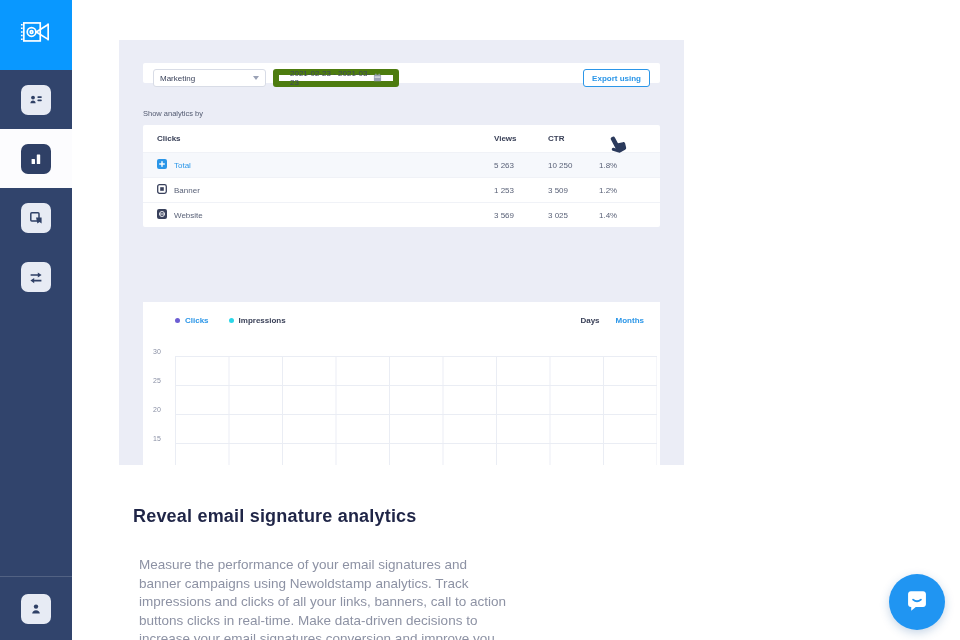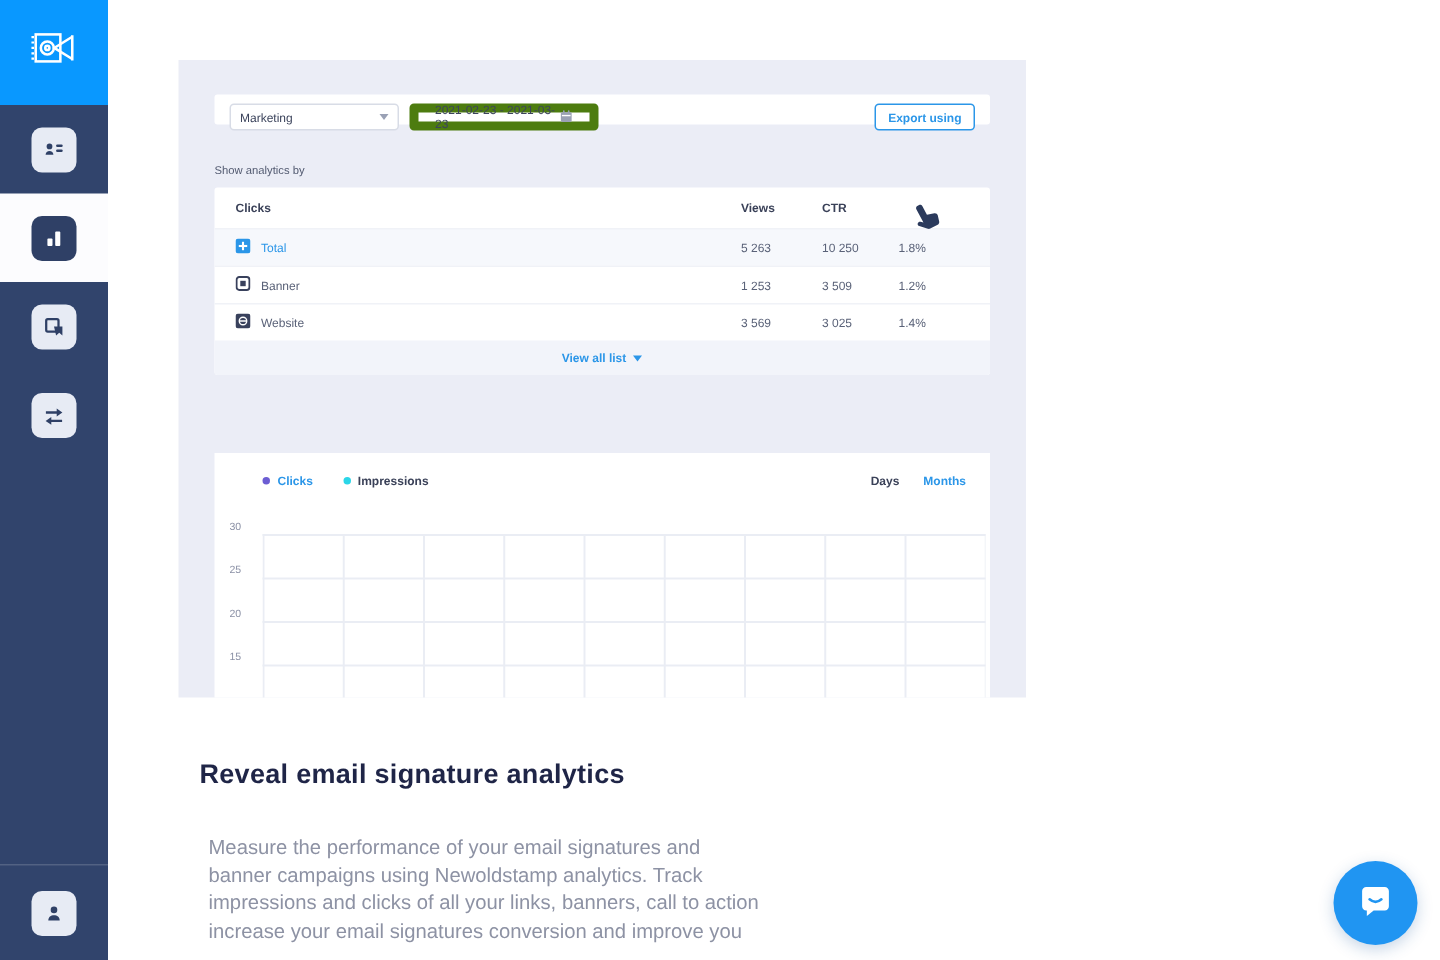--- a/index.html
+++ b/index.html
@@ -206,24 +206,20 @@
                 <line x1="2.5" y1="5" x2="7.5" y2="5" stroke="#fff" stroke-width="0.9"></line>
               </svg>
           </span>
           <span>Website</span>
         </span>
         <span>3 569</span>
         <span>3 025</span>
         <span>1.4%</span>
       </div>
 
-      <div class="t-foot">
-        <span>View all list</span>
-        <span class="chev blue"></span>
-      </div>
     </div>
 
     <div class="embed-label" style="left:24px; top:290px;">Clicks and Impressions</div>
 
     <div class="chart-card">
       <div class="legend-row">
         <span class="legend-item">
           <span class="dot dot-clicks"></span>
           <span class="legend-clicks">Clicks</span>
         </span>
@@ -248,20 +244,21 @@
         <path d="M11.2 2.2c.9 0 1.6.7 1.6 1.6v6.6l4.9 1.4c1 .3 1.55 1.3 1.3 2.3l-1.05 4c-.22.85-1 1.45-1.9 1.45h-5.6c-.55 0-1.1-.22-1.5-.62l-4.2-4.3c-.6-.62-.58-1.6.05-2.2.6-.55 1.55-.52 2.12.07l1.38 1.4V3.8c0-.9.7-1.6 1.6-1.6z"></path>
       </svg>
     </span>
   </div>
 
   <h2 class="heading">Reveal email signature analytics</h2>
   <div class="para">
     <div>Measure the performance of your email signatures and</div>
     <div>banner campaigns using Newoldstamp analytics. Track</div>
     <div>impressions and clicks of all your links, banners, call to action</div>
+    <div>buttons clicks in real-time. Make data-driven decisions to</div>
     <div>increase your email signatures conversion and improve you</div>
   </div>
 
   <div class="chat-btn">
     <span>
       <svg width="28" height="28" viewBox="0 0 32 32">
         <path fill="#ffffff" d="M9 6h14c1.8 0 3.2 1.4 3.2 3.2v11.6c0 1.8-1.4 3.2-3.2 3.2h-8.4l-5.2 4.2v-4.2H9c-1.8 0-3.2-1.4-3.2-3.2V9.2C5.8 7.4 7.2 6 9 6z"></path>
         <path d="M11.5 15.5c3 2.6 6 2.6 9 0" fill="none" stroke="#2095f2" stroke-width="2" stroke-linecap="round"></path>
       </svg>
     </span>

